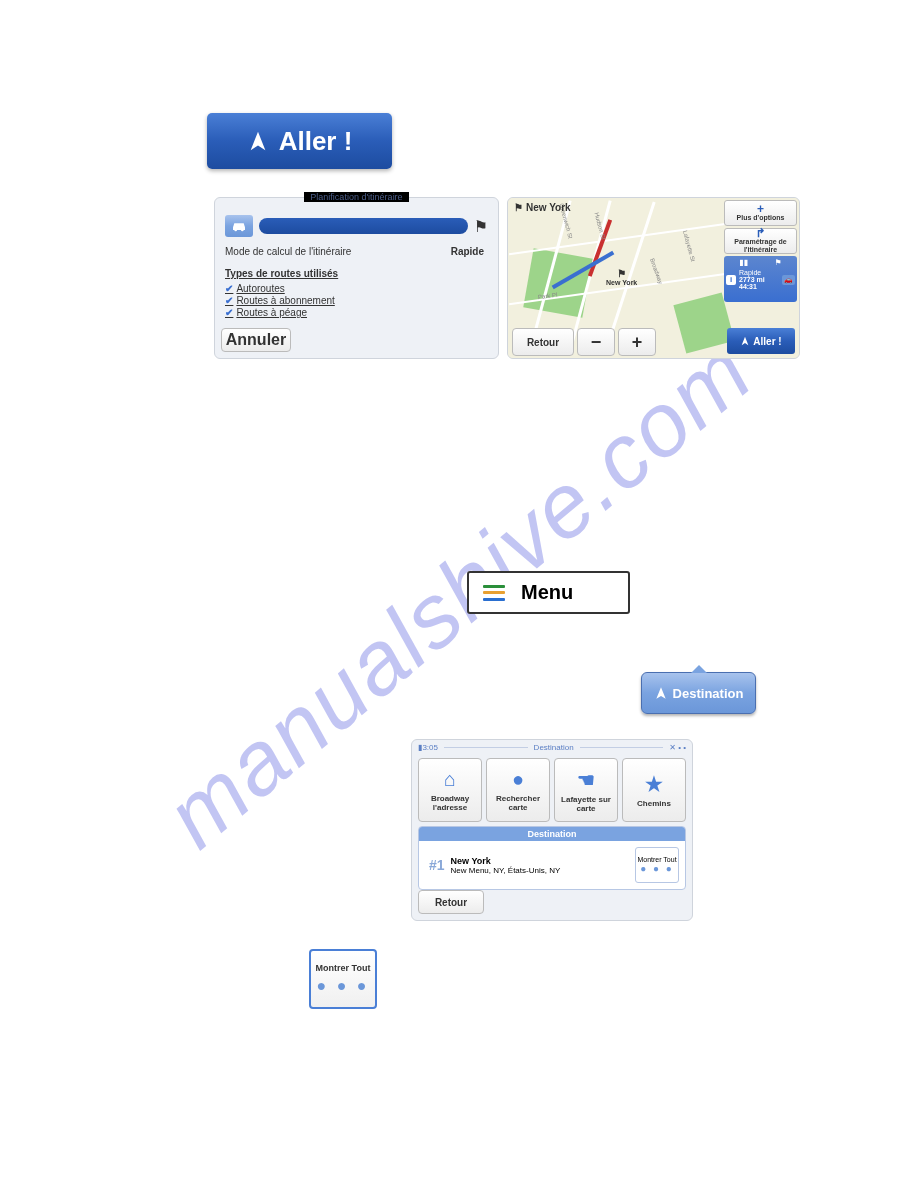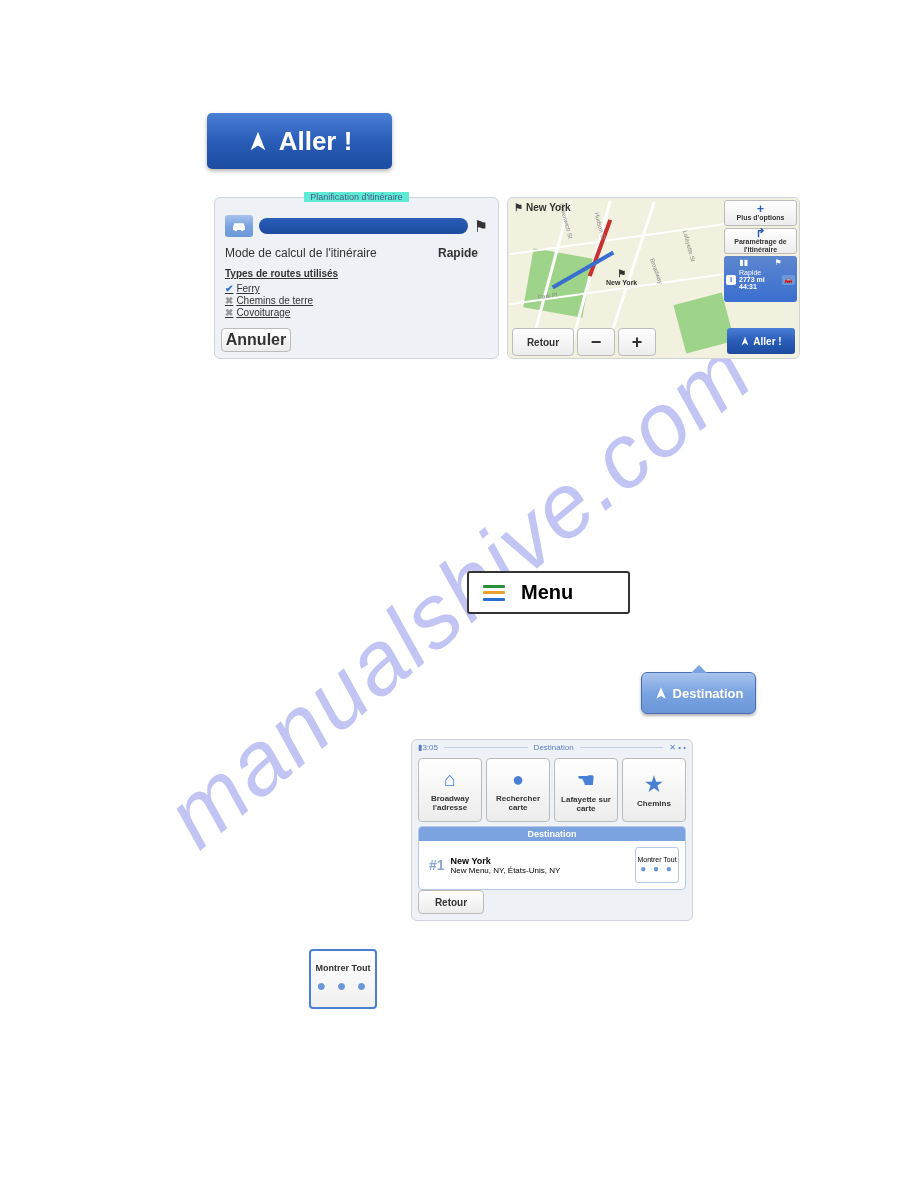--- a/index.html
+++ b/index.html
@@ -5,26 +5,26 @@
   html,body{margin:0;padding:0;background:#fff;font-family:Arial,Helvetica,sans-serif;}
   .page{width:918px;height:1188px;position:relative;overflow:hidden;}
   .watermark{position:absolute;left:50%;top:50%;transform:translate(-50%,-50%) rotate(-40deg);font-size:90px;color:rgba(80,90,220,0.35);font-style:italic;font-weight:500;letter-spacing:2px;pointer-events:none;white-space:nowrap;}
   .blue-grad{background:linear-gradient(to bottom,#4a7fd6 0%,#2a5db8 50%,#1d4ca0 100%);}
   .blue-soft{background:linear-gradient(to bottom,#a8c3ed 0%,#7aa3e0 50%,#6b97d9 100%);}
   .white-btn{background:linear-gradient(to bottom,#fff,#ececec);border:1px solid #bbb;border-radius:4px;color:#333;font-weight:bold;display:flex;align-items:center;justify-content:center;}
   .aller-big{position:absolute;left:207px;top:113px;width:185px;height:56px;border-radius:5px;display:flex;align-items:center;justify-content:center;color:#fff;font-size:26px;font-weight:bold;box-shadow:0 2px 4px rgba(0,0,0,0.3);}
   .aller-big svg{margin-right:10px;}
   .s1{position:absolute;left:214px;top:197px;width:283px;height:160px;border:1px solid #cfd4dc;border-radius:6px;background:#eef1f6;font-size:10px;color:#333;}
   .s1 .title{position:absolute;top:-7px;left:0;right:0;text-align:center;}
-  .s1 .title span{background:#5eead4;padding:0 6px;color:#4a5c88;font-size:9px;}
+  .s1 .title span{background:#000000;padding:0 6px;color:#4a5c88;font-size:9px;}
   .s1 .bar-row{position:absolute;top:14px;left:10px;right:10px;height:28px;display:flex;align-items:center;}
   .s1 .car-ic{width:28px;height:22px;border-radius:3px;display:flex;align-items:center;justify-content:center;}
   .s1 .pbar{flex:1;height:16px;margin:0 6px;border-radius:8px;background:linear-gradient(to bottom,#2a5db8,#1d4ca0);}
   .s1 .flag{font-size:16px;}
-  .s1 .mode-row{position:absolute;top:48px;left:10px;right:20px;display:flex;justify-content:space-between;font-size:12px;}
+  .s1 .mode-row{position:absolute;top:48px;left:10px;right:14px;display:flex;justify-content:space-between;font-size:10px;}
   .s1 .types{position:absolute;top:70px;left:10px;right:10px;text-decoration:underline;}
   .s1 .types .h{font-weight:bold;margin-bottom:3px;}
   .s1 .types .cols{display:flex;}
   .s1 .types .col{flex:1;}
   .s1 .types .col div{margin:1px 0;}
   .chk{color:#3a6fd0;font-weight:bold;margin-right:3px;}
   .xmk{color:#999;font-weight:bold;margin-right:3px;}
   .s1 .cancel{position:absolute;left:6px;bottom:6px;width:68px;height:22px;font-size:16px;}
   .s2{position:absolute;left:507px;top:197px;width:291px;height:160px;border:1px solid #cfd4dc;border-radius:6px;overflow:hidden;background:#eaeada;}
   .s2 .map{position:absolute;inset:0;background:#f2f0de;}
@@ -101,23 +101,23 @@
     <div class="flag">⚑</div>
   </div>
   <div class="mode-row">
     <span>Mode de calcul de l'itinéraire</span>
     <b>Rapide</b>
   </div>
   <div class="types">
     <div class="h">Types de routes utilisés</div>
     <div class="cols">
       <div class="col">
-        <div><span class="chk">✔</span><span>Ferry</span></div>
-        <div><span class="xmk">✖</span><span>Chemins de terre</span></div>
-        <div><span class="xmk">✖</span><span>Covoiturage</span></div>
+        <div><span class="chk">✔</span><span>Autoroutes</span></div>
+        <div><span class="chk">✔</span><span>Routes à abonnement</span></div>
+        <div><span class="chk">✔</span><span>Routes à péage</span></div>
       </div>
     </div>
   </div>
   <div class="cancel white-btn">
         <span>Annuler</span>
       </div>
 </div>
 
 <div class="s2">
   <div class="map">

